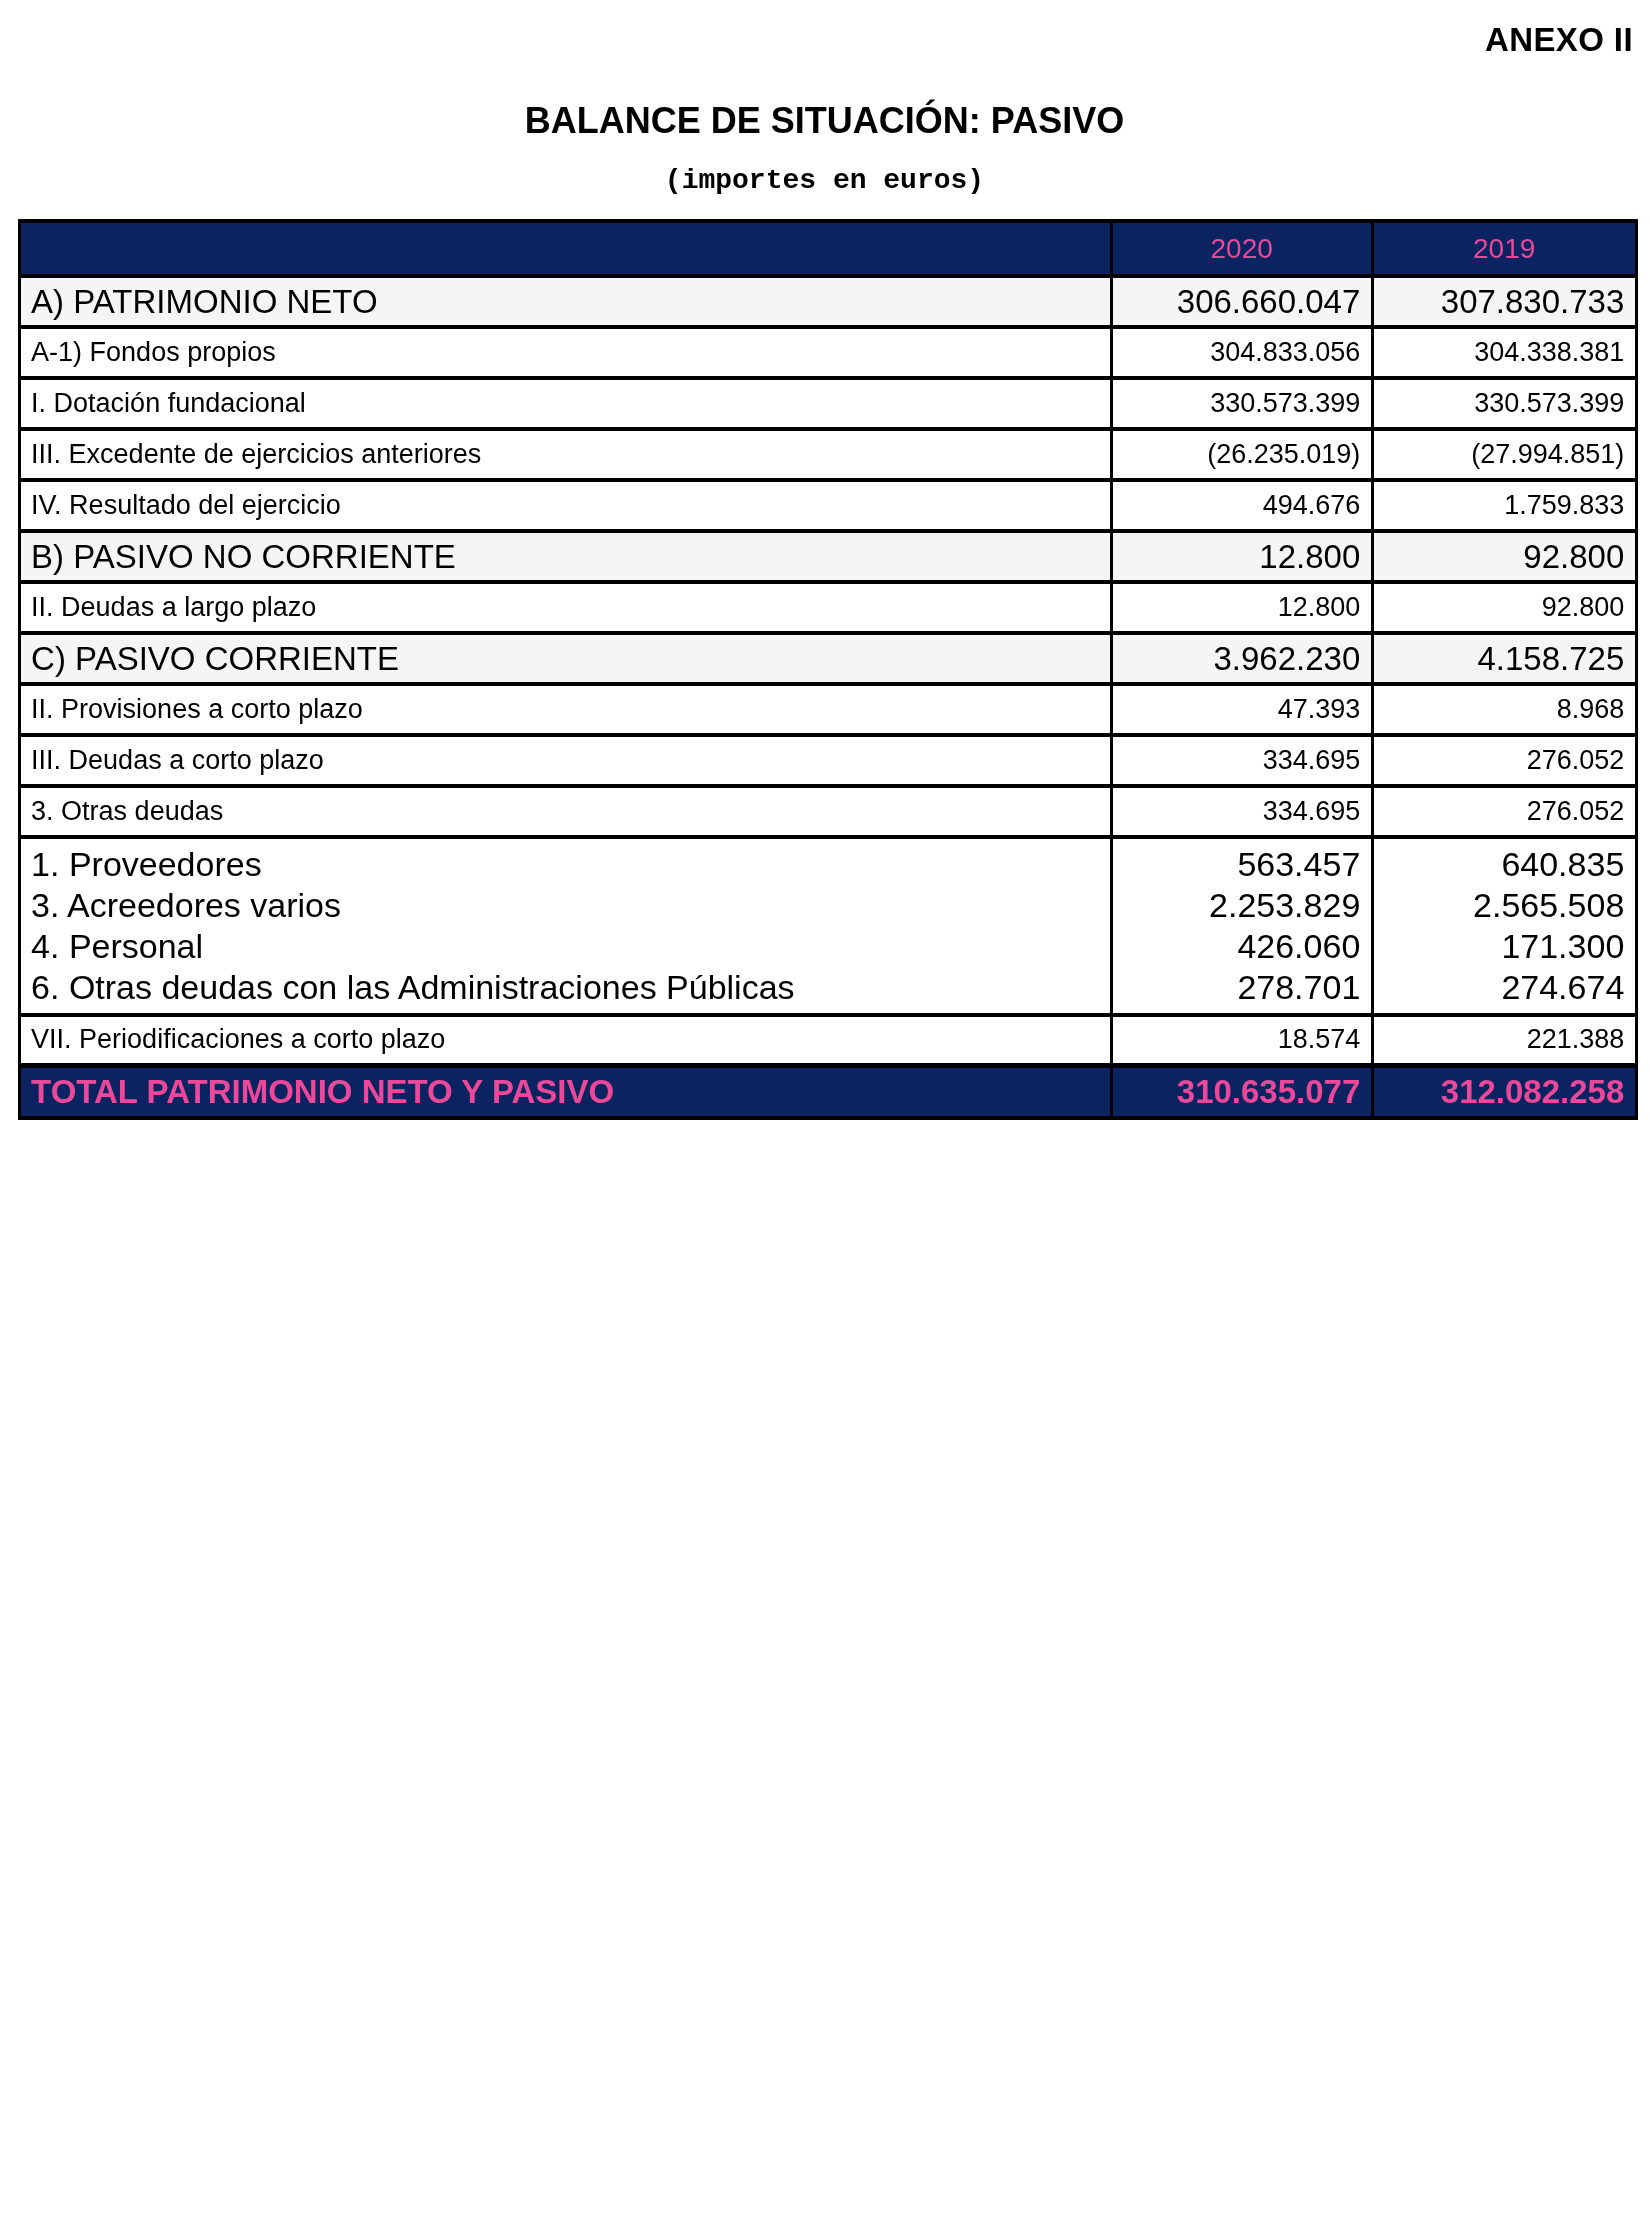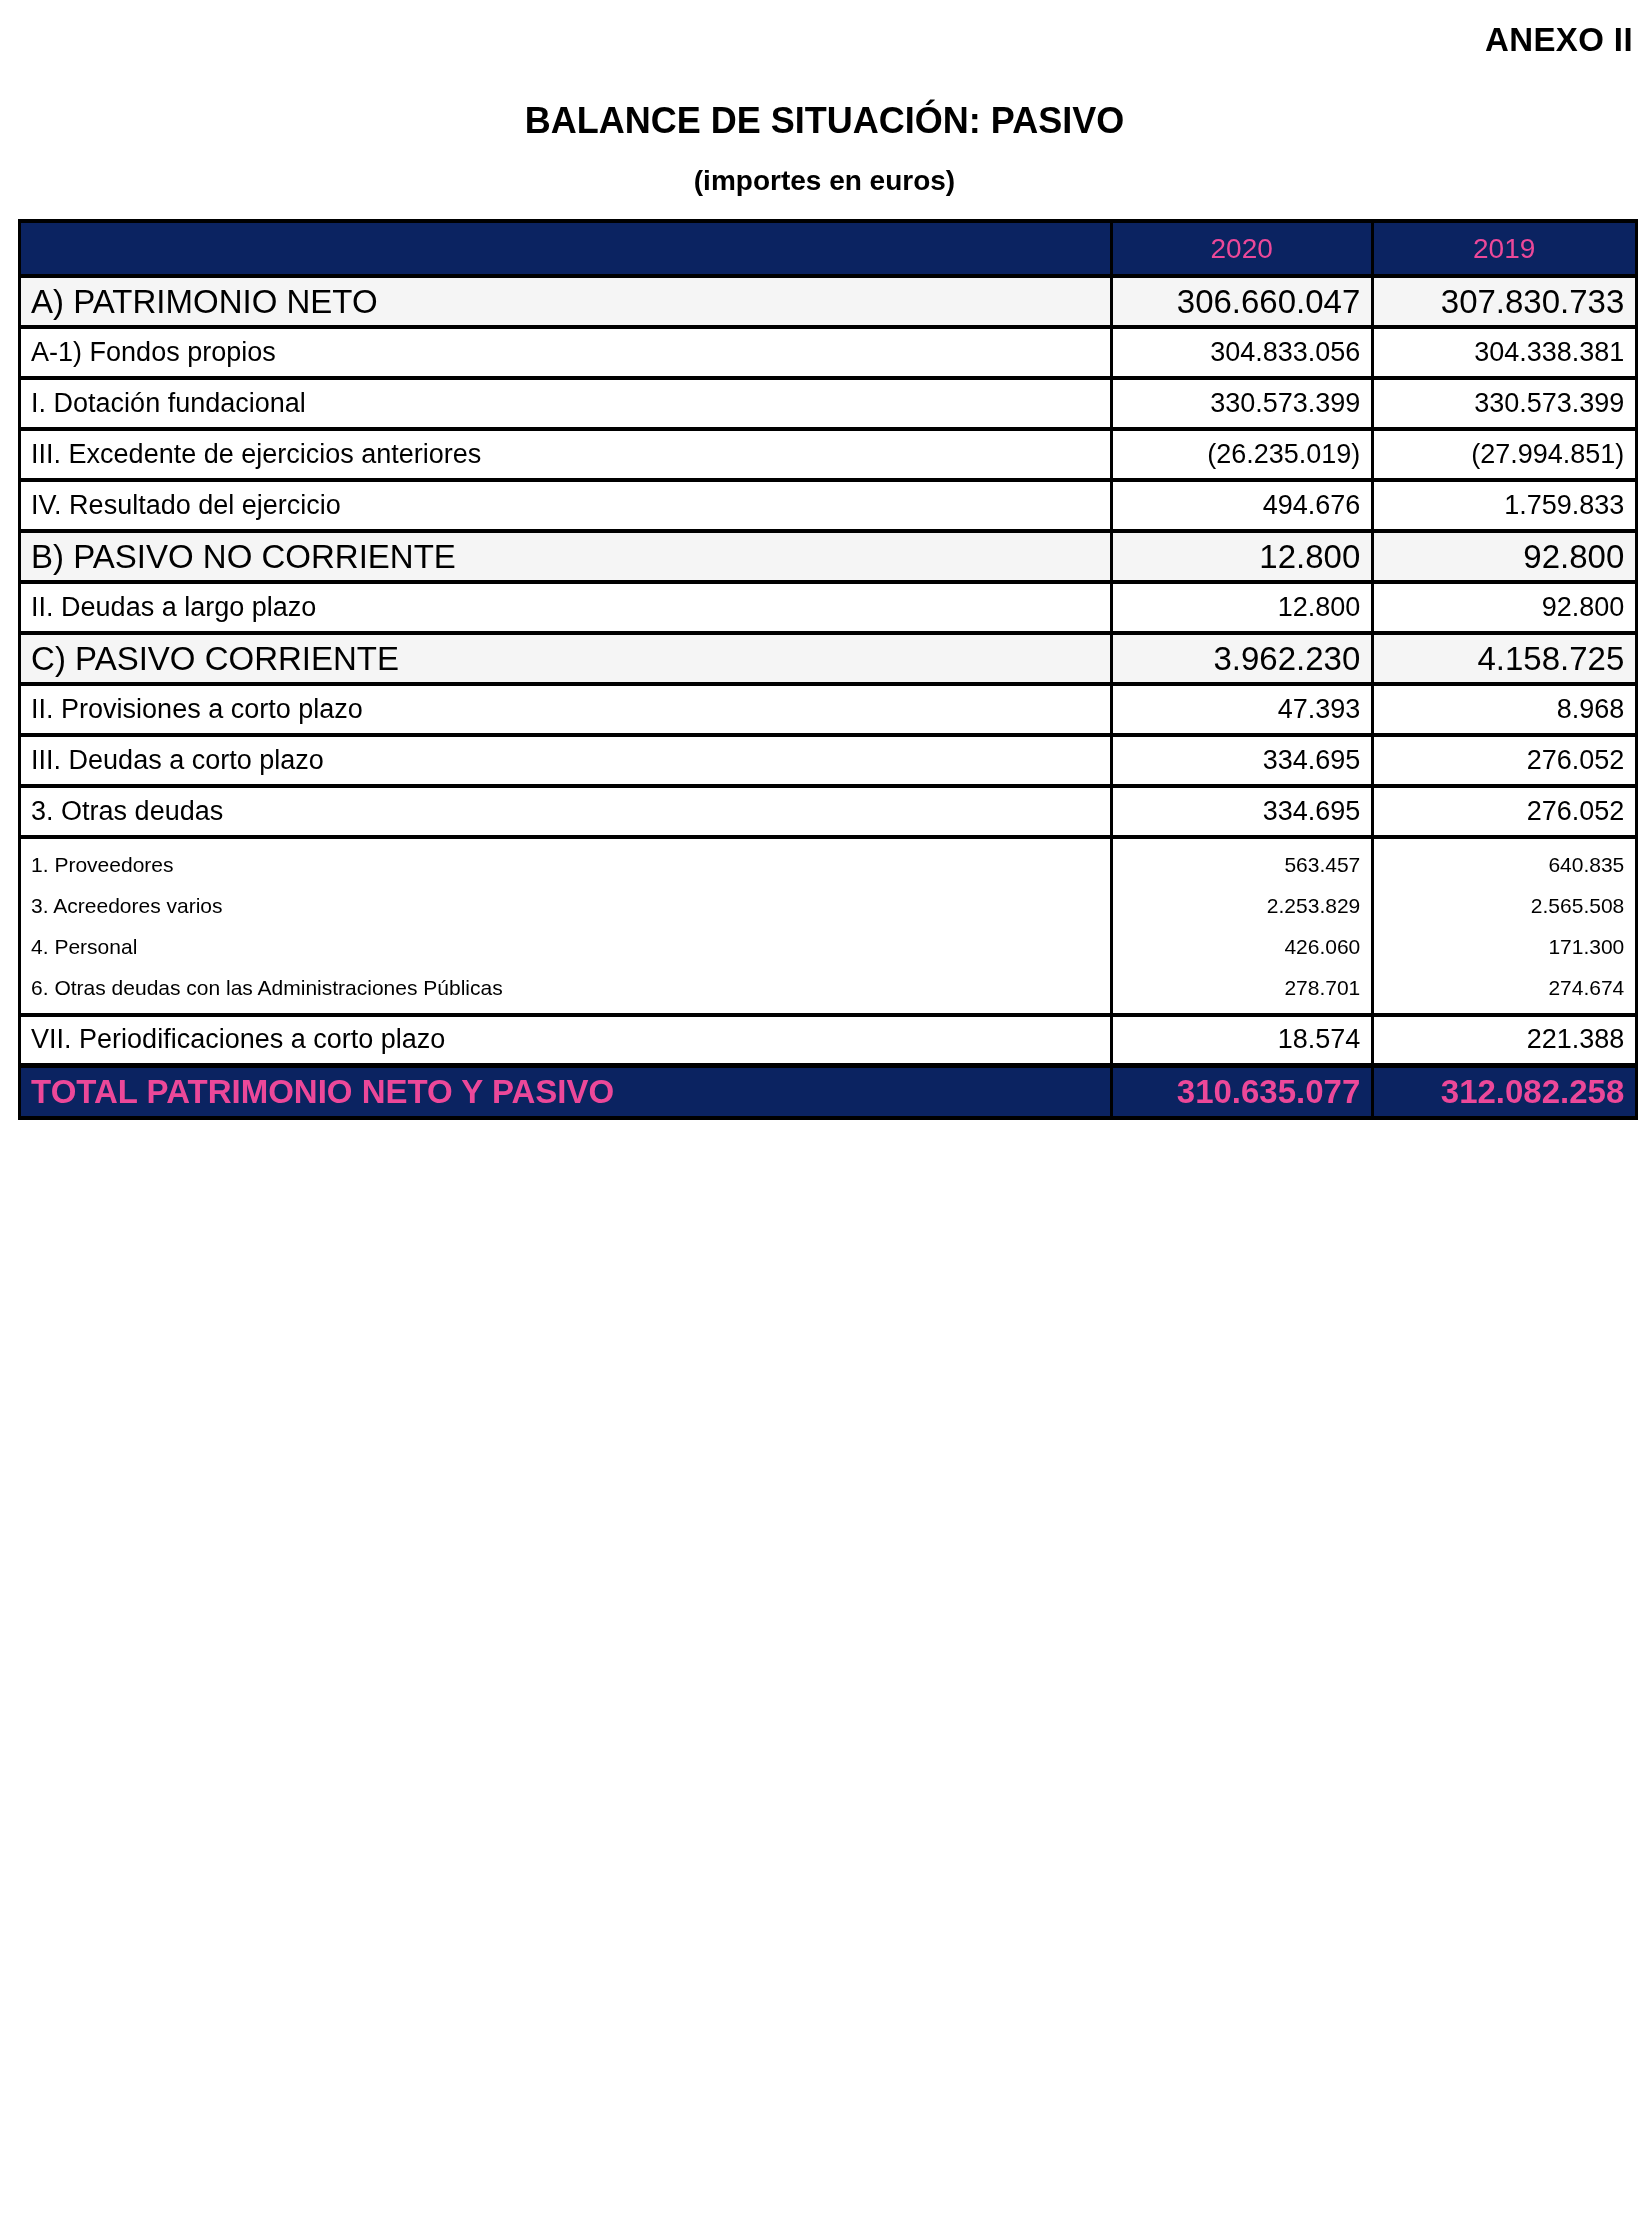--- a/index.html
+++ b/index.html
@@ -15,21 +15,21 @@
   .annex {
     position:absolute; top:21px; right:16px;
     font-size:33px; font-weight:bold; letter-spacing:0.4px;
   }
   .title {
     position:absolute; top:100px; left:0; width:100%;
     text-align:center; font-size:36px; font-weight:bold;
   }
   .subtitle {
     position:absolute; top:165px; left:0; width:100%;
-    text-align:center; font-size:28px; font-weight:bold;
+    text-align:center; font-size:28px; font-weight:bold;font-family:Liberation Mono, monospace;
   }
 
   table.balance {
     position:absolute; top:219px; left:17.7px;
     width:1617px;
     border-collapse:collapse;
     table-layout:fixed;
   }
   col.c-label { width:1092px; }
   col.c-y1 { width:261px; }
@@ -56,21 +56,21 @@
   td.val   { text-align:right; padding-right:10.4px; }
 
   tr.item td { height:51px; font-size:27px; font-weight:normal; background:#fff; }
 
   tr.section td {
     height:51px; font-size:33px; font-weight:normal;
     background:var(--gray);
     margin-top:23px;
   }
 
-  tr.multi td { background:#fff; font-size:21px; padding-top:4.8px; padding-bottom:4.8px; }
+  tr.multi td { background:#fff; font-size:34px; padding-top:4.8px; padding-bottom:4.8px; }
   tr.multi td div { line-height:41px; height:41px; }
 
   tr.total td {
     height:52px; font-size:33px; font-weight:bold;
     background:var(--navy); color:#ec4899;
     border-top-width:5.6px;
   }
 </style>
 </head>
 <body>

